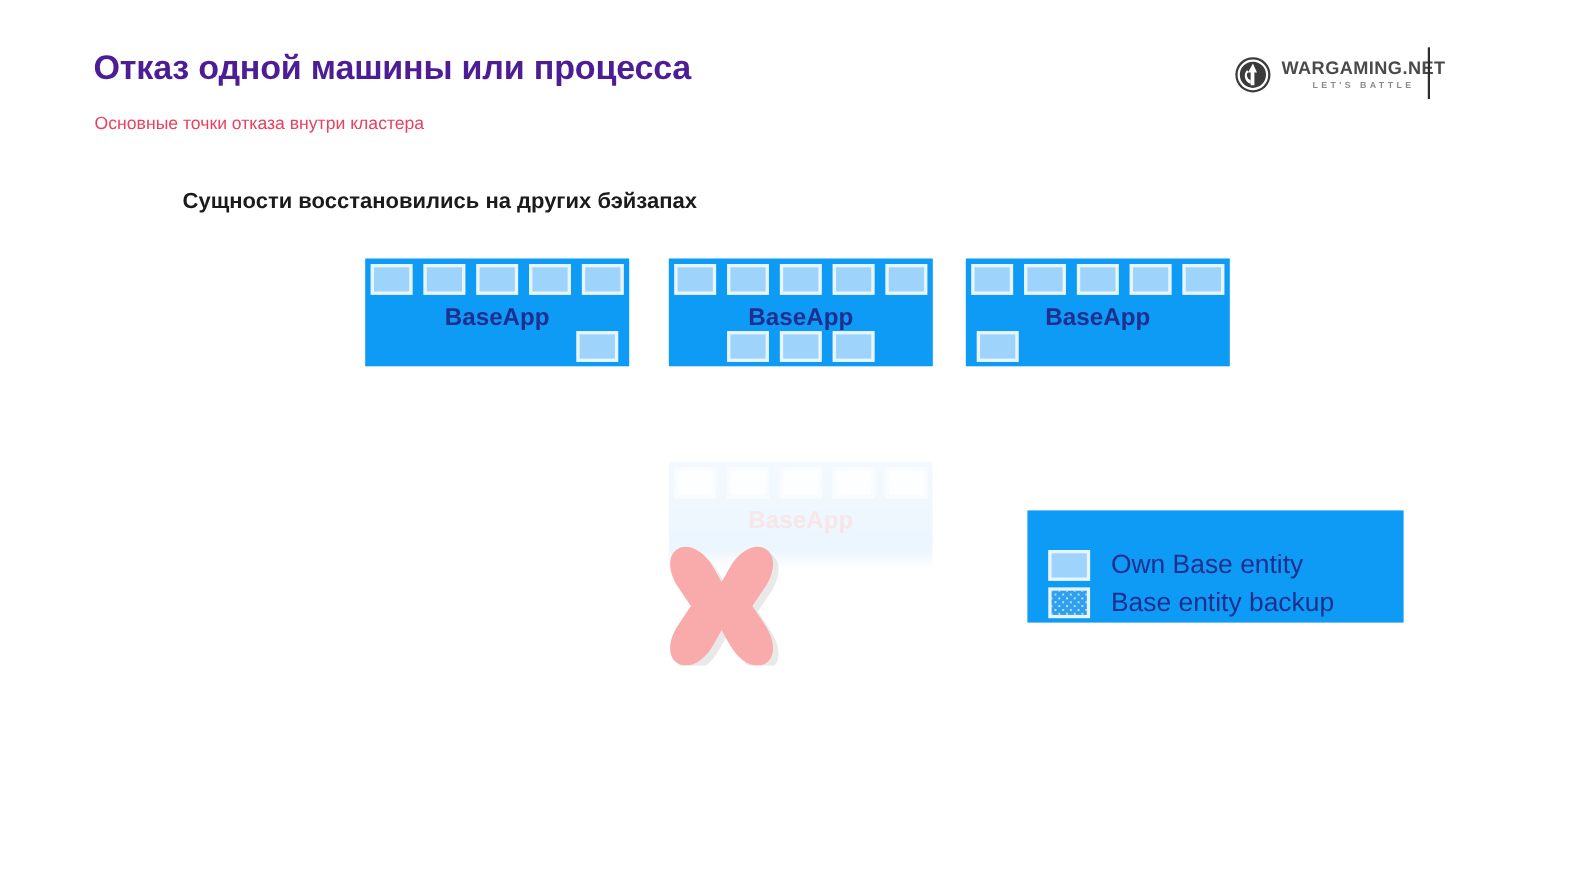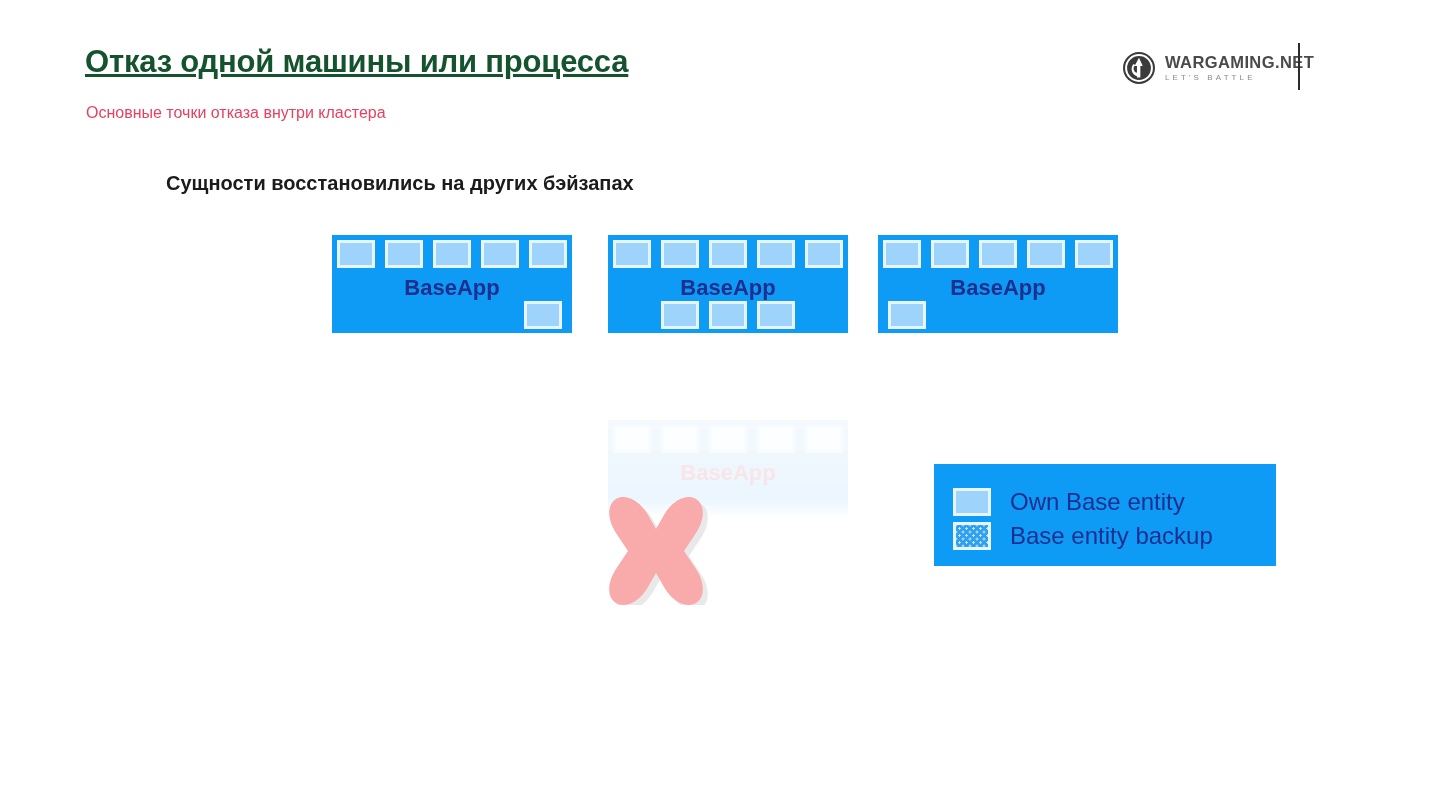--- a/index.html
+++ b/index.html
@@ -16,24 +16,23 @@
     -webkit-font-smoothing: antialiased;
   }
 
   
   #slide-title {
     position: absolute;
     left: 85px;
     top: 44px;
     font-size: 31px;
     font-weight: bold;
-    color: #14532d;
+    color: #4c1d95;
     letter-spacing: -0.2px;
     white-space: nowrap;
-    text-decoration: underline;
   }
   #slide-subtitle {
     position: absolute;
     left: 86px;
     top: 104px;
     font-size: 16px;
     color: #e8415f;
     white-space: nowrap;
   }
 
@@ -60,23 +59,24 @@
   }
   #logo-wordmark {
     font-size: 16.5px;
     font-weight: bold;
     color: #4a4a4a;
     letter-spacing: 0.4px;
   }
   #logo-tagline {
     margin-top: 3px;
     font-size: 8px;
-    font-weight: normal;
+    font-weight: bold;
     color: #8b8b8b;
     letter-spacing: 3.1px;
+    text-align: center;
   }
   #logo-divider {
     position: absolute;
     left: 1298px;
     top: 43px;
     width: 2px;
     height: 47px;
     background: #2b2b2b;
   }
 
@@ -159,20 +159,21 @@
     top: 464px;
     width: 342px;
     height: 102px;
     background: #0d9bf5;
   }
   .legend-row {
     position: absolute;
     left: 19px;
     display: flex;
     align-items: center;
+    margin-top: 12px;
   }
   .legend-swatch {
     width: 38px;
     height: 28px;
     box-sizing: border-box;
     border: 3px solid #e8f4fe;
     background: #9ed3fb;
     flex: 0 0 auto;
   }
   .legend-swatch.backup {

